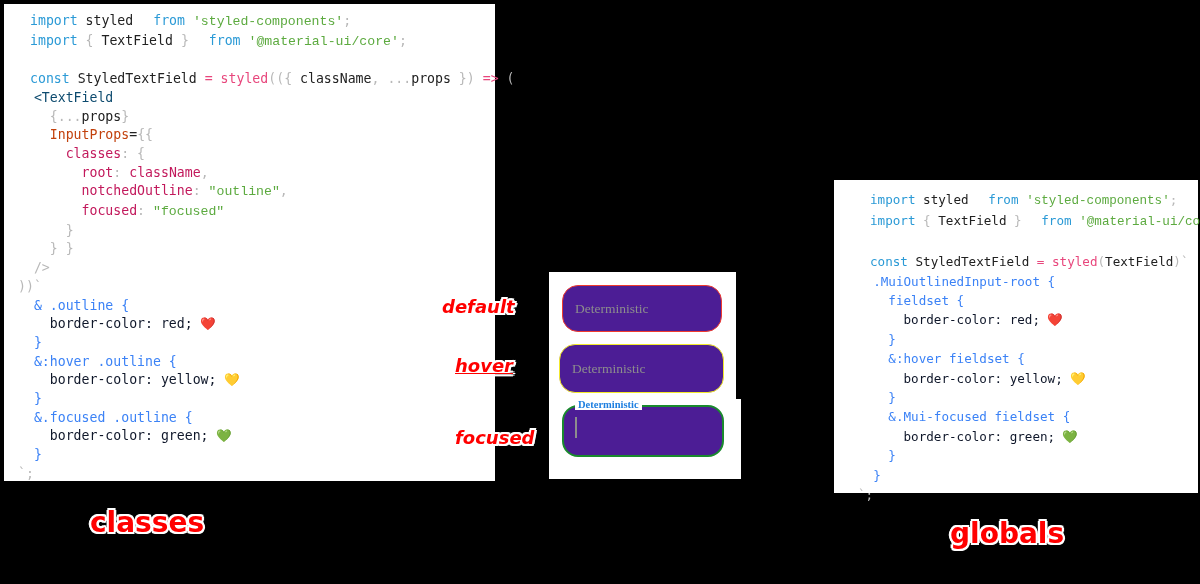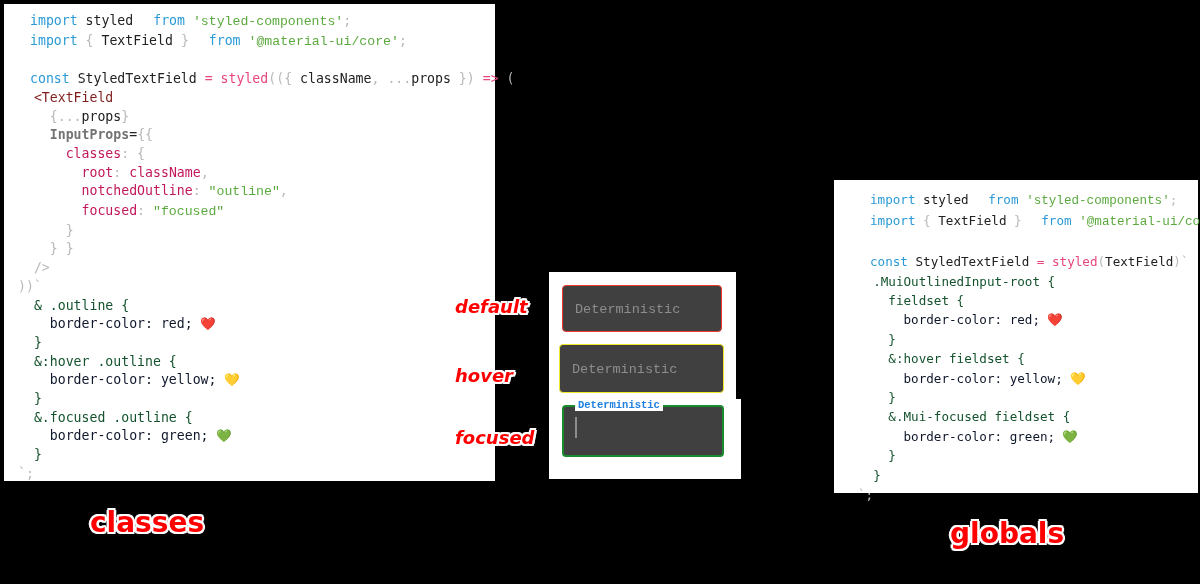--- a/index.html
+++ b/index.html
@@ -46,27 +46,27 @@
     padding: 10px 8px 10px 24px;
   }
 
   .code-line { min-height: 1px; }
 
   
   .tok-kw   { color: #2b9ad6; margin-left: 12px; }
   .tok-str  { color: #5caa3f; font-family: Liberation Mono, monospace; }
   .tok-punc { color: #b8b8b8; }
   .tok-fn   { color: #e8467c; }
-  .tok-tag  { color: #7f1d1d; }
+  .tok-tag  { color: #0c4a6e; }
   .tok-prop { color: #c2185b; }
-  .tok-attr { color: #737373; font-weight: bold; }
+  .tok-attr { color: #c2410c; }
   .tok-op   { color: #e8467c; }
   .tok-plain{ color: #212121; }
   .tok-css  { color: #0f172a; }
-  .tok-sel  { color: #14532d; margin-top: 42px; }
+  .tok-sel  { color: #3b82f6; margin-top: 42px; }
   .emoji    { font-family: "DejaVu Sans", sans-serif; font-size: 12.5px; }
 
   
   #demo-panel {
     position: absolute;
     left: 549px;
     top: 272px;
     width: 192px;
     height: 207px;
   }
@@ -74,23 +74,23 @@
     background: #ffffff;
     position: absolute;
     left: 0;
   }
   #demo-slab-top    { top: 0px;   width: 187px; height: 69px; }
   #demo-slab-mid    { top: 69px;  width: 187px; height: 58px; }
   #demo-slab-bottom { top: 127px; width: 192px; height: 80px; }
 
   .tf {
     position: absolute;
-    background: #404040;
-    border-radius: 4px;
-    font-family: Liberation Mono, monospace;
+    background: #4c1d95;
+    border-radius: 16px;
+    font-family: Liberation Serif, serif;
   }
   .tf-label {
     color: #8d8d8d;
     font-size: 13.5px;
     position: absolute;
     left: 12px;
     top: 50%;
     transform: translateY(-50%);
     white-space: nowrap;
   }
@@ -136,22 +136,22 @@
     white-space: nowrap;
     text-shadow:
       -1.6px -1.6px 0 #fff,  1.6px -1.6px 0 #fff,
       -1.6px  1.6px 0 #fff,  1.6px  1.6px 0 #fff,
       -1.6px 0 0 #fff,  1.6px 0 0 #fff,
        0 -1.6px 0 #fff,  0 1.6px 0 #fff,
       -2.4px 0 0 #fff, 2.4px 0 0 #fff,
        0 -2.4px 0 #fff, 0 2.4px 0 #fff;
   }
   .annot-state { font-size: 18px; font-style: italic; }
-  #annot-default { left: 455px; top: 296px; }
-  #annot-hover   { left: 455px; top: 365px; }
+  #annot-default { left: 442px; top: 296px; }
+  #annot-hover   { left: 455px; top: 355px; text-decoration: underline; }
   #annot-focused { left: 455px; top: 427px; }
 
   .annot-title { font-size: 28px; }
   #annot-classes { left: 90px;  top: 506px; }
   #annot-globals { left: 914px; top: 517px; padding-left: 36px; }
 </style>
 </head>
 <body>
 
 <div class="code-panel" id="panel-classes"><div class="code-line"><span class="tok-kw">import</span><span class="tok-plain"> </span><span class="tok-plain">styled</span><span class="tok-plain"> </span><span class="tok-kw">from</span><span class="tok-plain"> </span><span class="tok-str">'styled-components'</span><span class="tok-punc">;</span></div><div class="code-line"><span class="tok-kw">import</span><span class="tok-plain"> </span><span class="tok-punc">{</span><span class="tok-plain"> TextField </span><span class="tok-punc">}</span><span class="tok-plain"> </span><span class="tok-kw">from</span><span class="tok-plain"> </span><span class="tok-str">'@material-ui/core'</span><span class="tok-punc">;</span></div><div class="code-line">&nbsp;</div><div class="code-line"><span class="tok-kw">const</span><span class="tok-plain"> StyledTextField </span><span class="tok-op">=</span><span class="tok-plain"> </span><span class="tok-fn">styled</span><span class="tok-punc">((</span><span class="tok-punc">{ </span><span class="tok-plain">className</span><span class="tok-punc">, </span><span class="tok-punc">...</span><span class="tok-plain">props</span><span class="tok-punc"> }</span><span class="tok-punc">) </span><span class="tok-op">=&gt;</span><span class="tok-punc"> (</span></div><div class="code-line"><span class="tok-plain">  </span><span class="tok-tag">&lt;TextField</span></div><div class="code-line"><span class="tok-plain">    </span><span class="tok-punc">{</span><span class="tok-punc">...</span><span class="tok-plain">props</span><span class="tok-punc">}</span></div><div class="code-line"><span class="tok-plain">    </span><span class="tok-attr">InputProps</span><span class="tok-plain">=</span><span class="tok-punc">{{</span></div><div class="code-line"><span class="tok-plain">      </span><span class="tok-prop">classes</span><span class="tok-punc">: </span><span class="tok-punc">{</span></div><div class="code-line"><span class="tok-plain">        </span><span class="tok-prop">root</span><span class="tok-punc">: </span><span class="tok-prop">className</span><span class="tok-punc">,</span></div><div class="code-line"><span class="tok-plain">        </span><span class="tok-prop">notchedOutline</span><span class="tok-punc">: </span><span class="tok-str">"outline"</span><span class="tok-punc">,</span></div><div class="code-line"><span class="tok-plain">        </span><span class="tok-prop">focused</span><span class="tok-punc">: </span><span class="tok-str">"focused"</span></div><div class="code-line"><span class="tok-plain">      </span><span class="tok-punc">}</span></div><div class="code-line"><span class="tok-plain">    </span><span class="tok-punc">} }</span></div><div class="code-line"><span class="tok-plain">  </span><span class="tok-punc">/&gt;</span></div><div class="code-line"><span class="tok-punc">))`</span></div><div class="code-line"><span class="tok-plain">  </span><span class="tok-sel">&amp; .outline {</span></div><div class="code-line"><span class="tok-plain">    </span><span class="tok-css">border-color: red; </span><span class="emoji">❤️</span></div><div class="code-line"><span class="tok-plain">  </span><span class="tok-sel">}</span></div><div class="code-line"><span class="tok-plain">  </span><span class="tok-sel">&amp;:hover .outline {</span></div><div class="code-line"><span class="tok-plain">    </span><span class="tok-css">border-color: yellow; </span><span class="emoji">💛</span></div><div class="code-line"><span class="tok-plain">  </span><span class="tok-sel">}</span></div><div class="code-line"><span class="tok-plain">  </span><span class="tok-sel">&amp;.focused .outline {</span></div><div class="code-line"><span class="tok-plain">    </span><span class="tok-css">border-color: green; </span><span class="emoji">💚</span></div><div class="code-line"><span class="tok-plain">  </span><span class="tok-sel">}</span></div><div class="code-line"><span class="tok-punc">`;</span></div></div>

